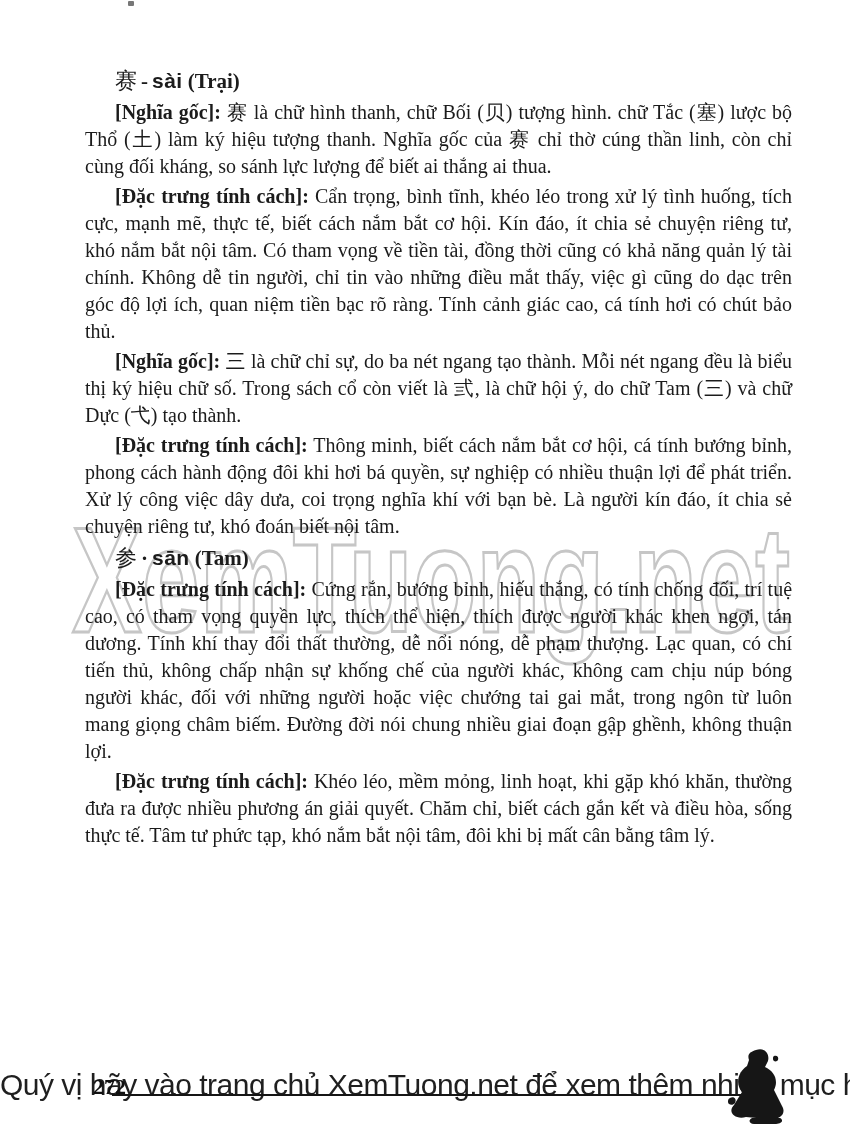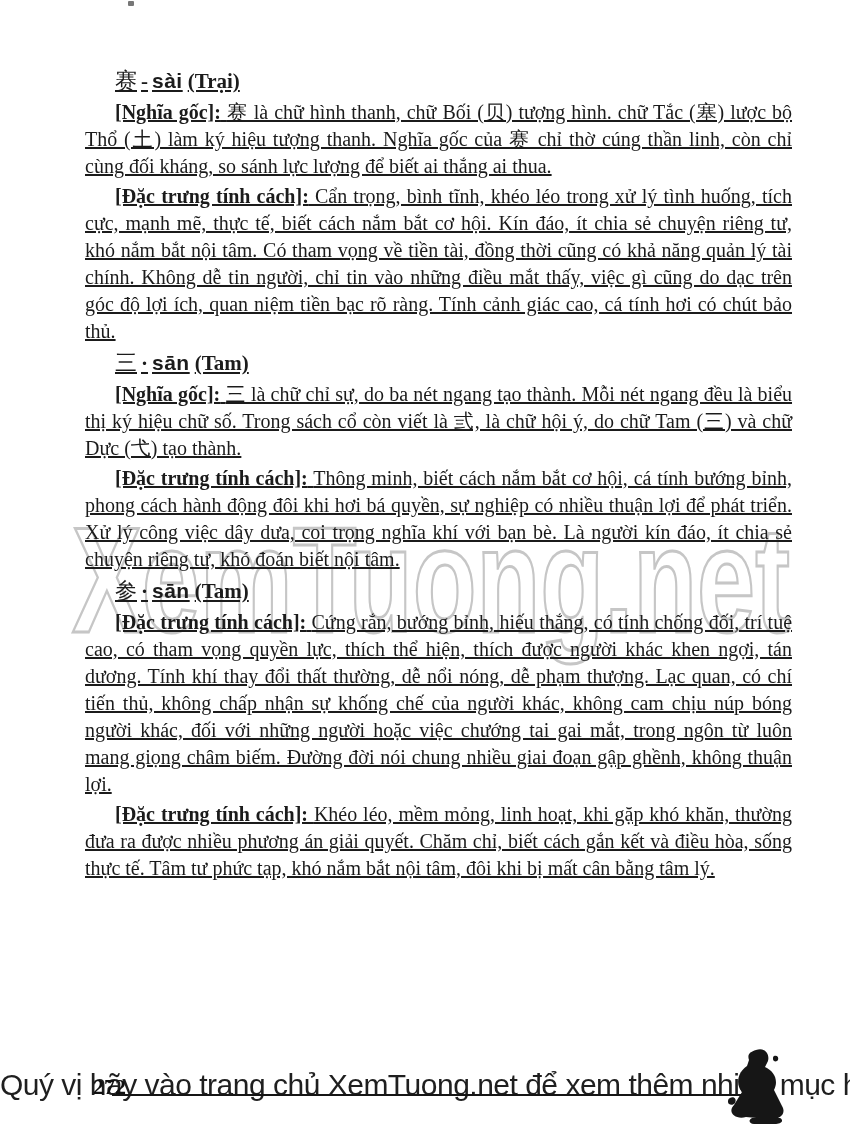--- a/index.html
+++ b/index.html
@@ -22,21 +22,21 @@
     font-family:"Liberation Sans", sans-serif;
     font-weight:bold;
     fill:#ffffff;
     stroke:#c6c6c6;
     stroke-width:3px;
   }
 
   
   .content{
     position:absolute;left:85px;top:66px;width:707px;z-index:1;
-    font-size:20px;line-height:27px;text-align:justify;text-decoration:underline;
+    font-size:20px;line-height:27px;text-align:justify;
   }
   .entry-head{
     margin:0 0 3px 0;padding-left:30px;
     font-size:21px;font-weight:bold;line-height:29px;
     text-align:left;
   }
   .entry-head .hanzi{font-weight:normal;font-size:22px;}
   .entry-head .sep{margin:0 4px;font-weight:bold;}
   .entry-head .pinyin{font-family:"Liberation Sans", sans-serif;font-weight:bold;letter-spacing:.5px;}
   .entry-head .viet{margin-left:5px;}
@@ -71,21 +71,20 @@
   <svg class="watermark" viewBox="0 0 734 176" preserveAspectRatio="none" aria-hidden="true">
     <text x="367" y="140" font-size="150" text-anchor="middle" textLength="718" lengthAdjust="spacingAndGlyphs">XemTuong.net</text>
   </svg>
 
   <main class="content">
 
     <h2 class="entry-head"><span class="hanzi">赛</span><span class="sep">-</span><span class="pinyin">sài</span><span class="viet">(Trại)</span></h2>
     <p class="para"><b class="plabel">[Nghĩa gốc]:</b> <span>赛 là chữ hình thanh, chữ Bối (贝) tượng hình. chữ Tắc (塞) lược bộ Thổ (土) làm ký hiệu tượng thanh. Nghĩa gốc của 赛 chỉ thờ cúng thần linh, còn chỉ cùng đối kháng, so sánh lực lượng để biết ai thắng ai thua.</span></p>
     <p class="para"><b class="plabel">[Đặc trưng tính cách]:</b> <span>Cẩn trọng, bình tĩnh, khéo léo trong xử lý tình huống, tích cực, mạnh mẽ, thực tế, biết cách nắm bắt cơ hội. Kín đáo, ít chia sẻ chuyện riêng tư, khó nắm bắt nội tâm. Có tham vọng về tiền tài, đồng thời cũng có khả năng quản lý tài chính. Không dễ tin người, chỉ tin vào những điều mắt thấy, việc gì cũng do dạc trên góc độ lợi ích, quan niệm tiền bạc rõ ràng. Tính cảnh giác cao, cá tính hơi có chút bảo thủ.</span></p>
 
-    <h2 class="entry-head"><span class="hanzi">三</span><span class="sep">·</span><span class="pinyin">sān</span><span class="viet">(Tam)</span></h2>
     <p class="para"><b class="plabel">[Nghĩa gốc]:</b> <span>三 là chữ chỉ sự, do ba nét ngang tạo thành. Mỗi nét ngang đều là biểu thị ký hiệu chữ số. Trong sách cổ còn viết là 弎, là chữ hội ý, do chữ Tam (三) và chữ Dực (弋) tạo thành.</span></p>
     <p class="para"><b class="plabel">[Đặc trưng tính cách]:</b> <span>Thông minh, biết cách nắm bắt cơ hội, cá tính bướng bỉnh, phong cách hành động đôi khi hơi bá quyền, sự nghiệp có nhiều thuận lợi để phát triển. Xử lý công việc dây dưa, coi trọng nghĩa khí với bạn bè. Là người kín đáo, ít chia sẻ chuyện riêng tư, khó đoán biết nội tâm.</span></p>
 
     <h2 class="entry-head"><span class="hanzi">参</span><span class="sep">·</span><span class="pinyin">sān</span><span class="viet">(Tam)</span></h2>
     <p class="para"><b class="plabel">[Đặc trưng tính cách]:</b> <span>Cứng rắn, bướng bỉnh, hiếu thắng, có tính chống đối, trí tuệ cao, có tham vọng quyền lực, thích thể hiện, thích được người khác khen ngợi, tán dương. Tính khí thay đổi thất thường, dễ nổi nóng, dễ phạm thượng. Lạc quan, có chí tiến thủ, không chấp nhận sự khống chế của người khác, không cam chịu núp bóng người khác, đối với những người hoặc việc chướng tai gai mắt, trong ngôn từ luôn mang giọng châm biếm. Đường đời nói chung nhiều giai đoạn gập ghềnh, không thuận lợi.</span></p>
 
     <p class="para"><b class="plabel">[Đặc trưng tính cách]:</b> <span>Khéo léo, mềm mỏng, linh hoạt, khi gặp khó khăn, thường đưa ra được nhiều phương án giải quyết. Chăm chỉ, biết cách gắn kết và điều hòa, sống thực tế. Tâm tư phức tạp, khó nắm bắt nội tâm, đôi khi bị mất cân bằng tâm lý.</span></p>
 
   </main>
 

